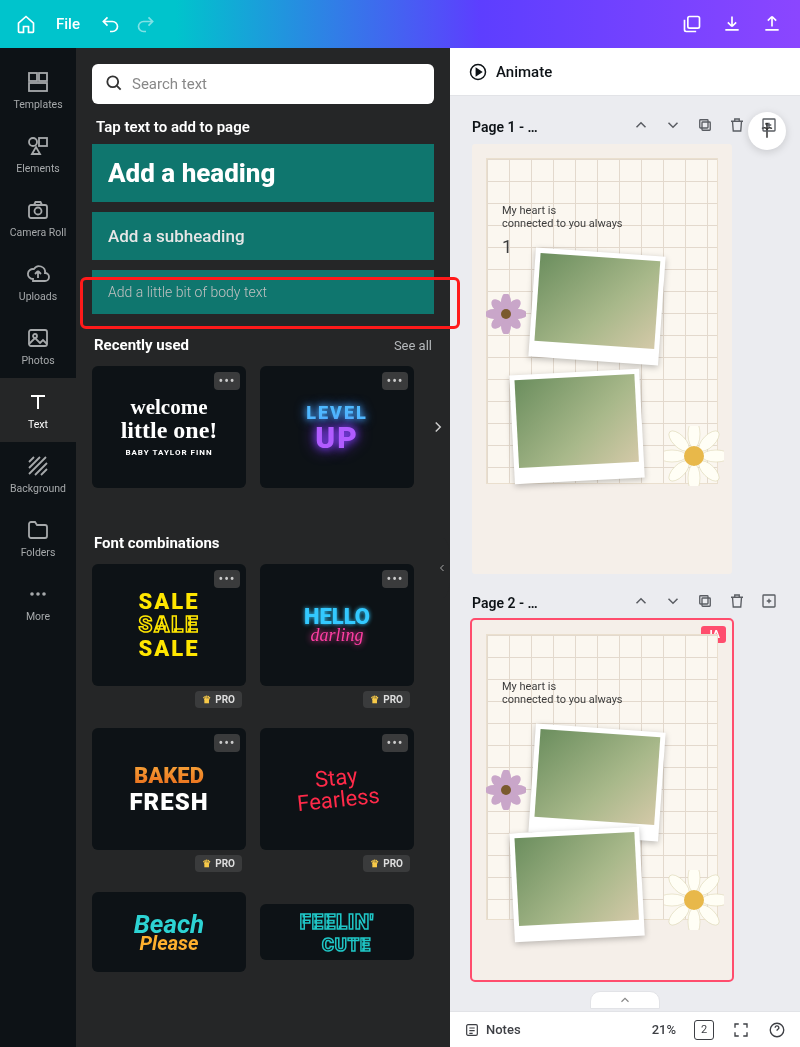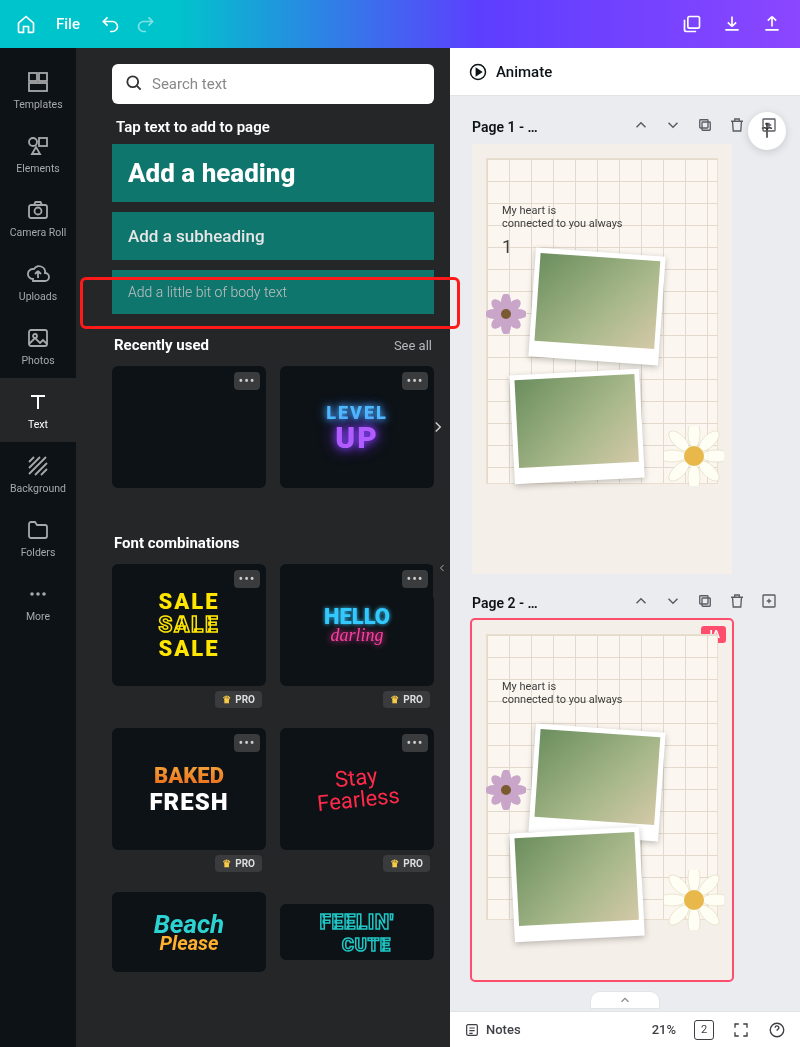--- a/index.html
+++ b/index.html
@@ -9,21 +9,21 @@
   .topbar .file-btn { color:#fff; font-size:15px; font-weight:500; padding:8px 12px; }
   .topbar .undo, .topbar .redo { width:36px; height:36px; display:flex; align-items:center; justify-content:center; color:#fff; }
   .topbar .redo { opacity:0.5; }
   .topbar .spacer { flex:1; }
   .topbar .right-icon { width:40px; height:40px; display:flex; align-items:center; justify-content:center; color:#fff; }
   .main { display:flex; height: calc(1047px - 48px); }
   .sidebar { width: 76px; background:#0d1216; display:flex; flex-direction:column; align-items:center; padding-top:10px; }
   .sidebar .item { width:76px; height:64px; display:flex; flex-direction:column; align-items:center; justify-content:center; color:#a6a9ab; font-size:10.5px; cursor:pointer; gap:4px; }
   .sidebar .item.active { background:#252627; color:#fff; }
   .sidebar .item svg { width:24px; height:24px; }
-  .panel { width: 374px; background:#252627; color:#fff; display:flex; flex-direction:column; overflow:hidden; position:relative;padding-left:20px; }
+  .panel { width: 374px; background:#252627; color:#fff; display:flex; flex-direction:column; overflow:hidden; position:relative; }
   .panel .search-wrap { padding:16px 16px 8px; position:relative;}
   .panel .search { width: 100%; height:40px; border-radius:6px; background:#fff; border:none; padding:0 14px 0 40px; font-size:15px; color:#333;}
   .panel .search::placeholder { color:#888; }
   .panel .search-icon { position:absolute; left:28px; top:25px; color:#333; }
   .panel .tap-label { padding: 6px 20px 8px; font-size:15px; font-weight:600; color:#fff; }
   .text-buttons { padding: 0 16px; display:flex; flex-direction:column; gap:10px; }
   .text-btn { background:#0f766e; border-radius:0; padding:14px 16px; cursor:pointer; }
   .text-btn.heading { font-size:26px; font-weight:800; color:#fff; }
   .text-btn.subheading { font-size:17px; font-weight:500; color:#e6e6e6; }
   .text-btn.body { font-size:14px; font-weight:300; color:#c0c0c0; }
@@ -221,20 +221,25 @@
       <div class="text-btn body">Add a little bit of body text</div>
     </div>
 
     <div class="section-head">
       <div class="title">Recently used</div>
       <div class="seeall">See all</div>
     </div>
     <div class="cards-row">
       <div class="card">
         <div class="dots">•••</div>
+        <div class="welcome-text">
+          <div class="l1">welcome</div>
+          <div class="l2">little one!</div>
+          <div class="l3">BABY TAYLOR FINN</div>
+        </div>
       </div>
       <div class="card">
         <div class="dots">•••</div>
         <div class="levelup">
           <div class="l1">LEVEL</div>
           <div class="l2">UP</div>
         </div>
       </div>
       <div class="chevron-right">
         <svg viewBox="0 0 24 24" width="18" height="18" fill="none" stroke="currentColor" stroke-width="2">

